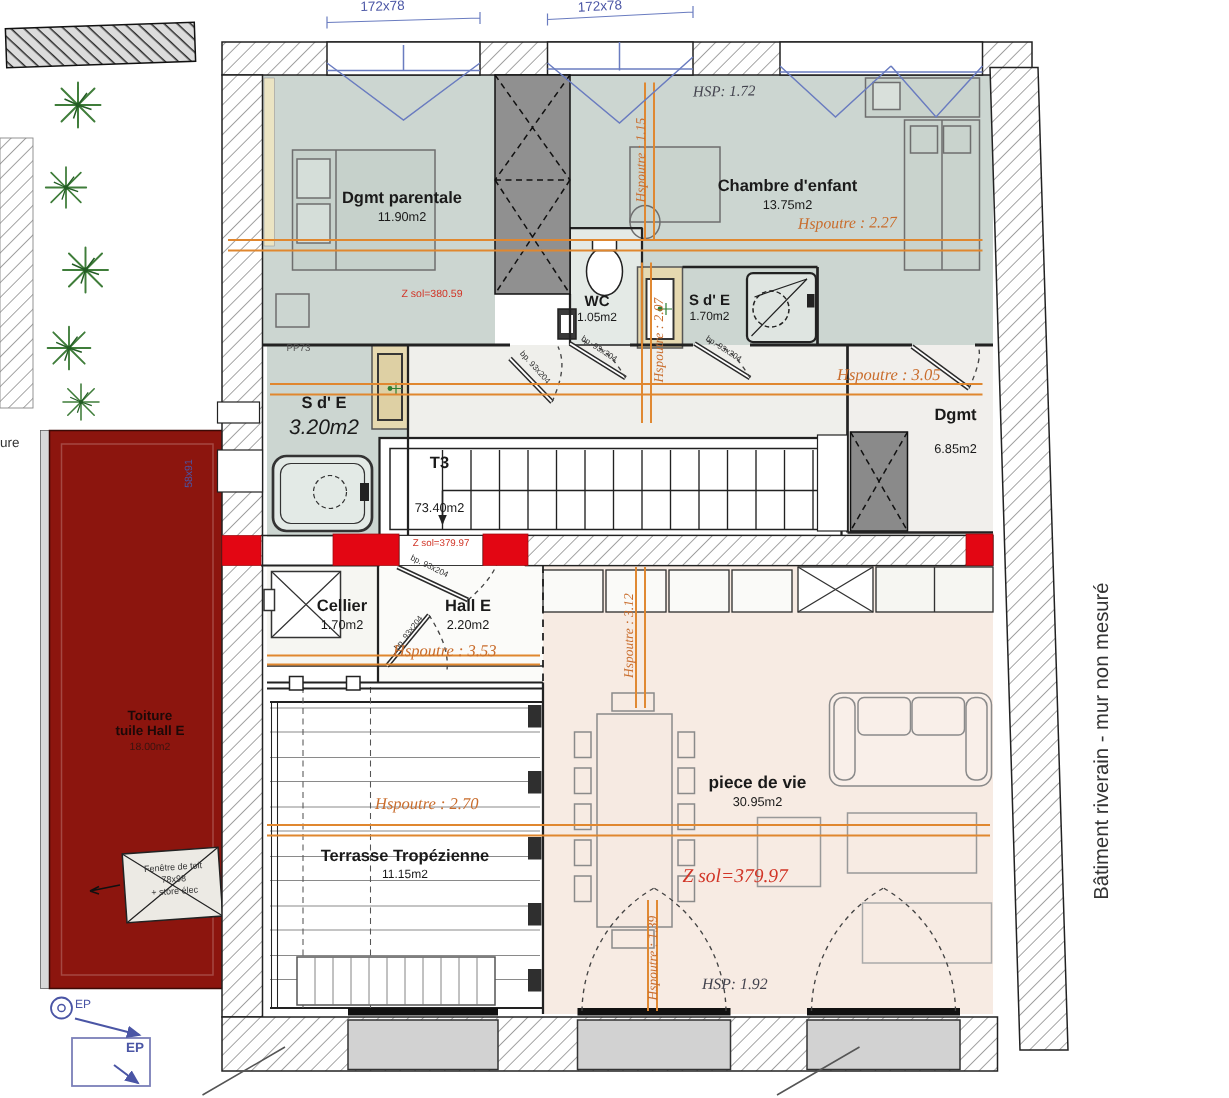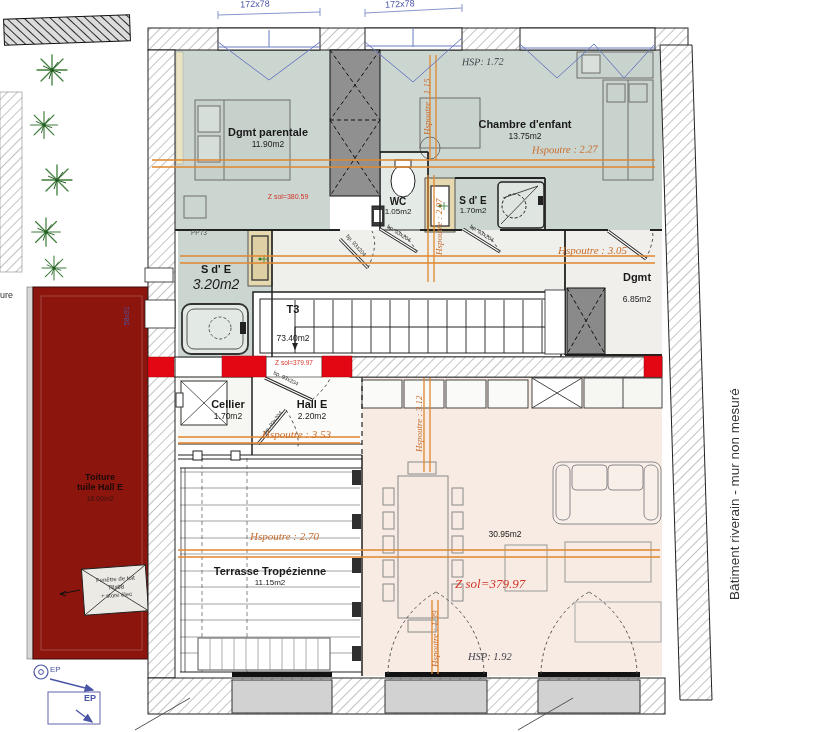--- a/index.html
+++ b/index.html
@@ -372,20 +372,21 @@
 <div class="lbl tag" style="left:272px;top:376px;transform:rotate(26deg);">bp. 93x204</div>
 <div class="lbl tag" style="left:260px;top:420px;transform:rotate(-52deg);">bp. 93x204</div>
 
 <div class="lbl c b" style="left:188px;top:399px;width:80px;font-size:11px;">Cellier</div>
 <div class="lbl c" style="left:188px;top:412px;width:80px;font-size:8.5px;">1.70m2</div>
 <div class="lbl c b" style="left:272px;top:399px;width:80px;font-size:11px;">Hall E</div>
 <div class="lbl c" style="left:272px;top:412px;width:80px;font-size:8.5px;">2.20m2</div>
 <div class="lbl orange" style="left:262px;top:429px;font-size:11px;">Hspoutre : 3.53</div>
 <div class="lbl c orange v" style="left:365px;top:419px;width:110px;font-size:9px;">Hspoutre : 3.12</div>
 
+<div class="lbl c b" style="left:400px;top:516px;width:210px;font-size:11.5px;">piece de vie</div>
 <div class="lbl c" style="left:400px;top:530px;width:210px;font-size:8.5px;">30.95m2</div>
 <div class="lbl redserif" style="left:455px;top:577px;font-size:13px;font-style:italic;">Z sol=379.97</div>
 
 <div class="lbl orange" style="left:250px;top:531px;font-size:11px;">Hspoutre : 2.70</div>
 <div class="lbl c b" style="left:180px;top:566px;width:180px;font-size:11px;">Terrasse Tropézienne</div>
 <div class="lbl c" style="left:180px;top:579px;width:180px;font-size:8px;">11.15m2</div>
 
 <div class="lbl c orange v" style="left:381px;top:634px;width:110px;font-size:9px;">Hspoutre : 1.39</div>
 <div class="lbl darkit" style="left:468px;top:651px;font-size:10.5px;">HSP: 1.92</div>
 

